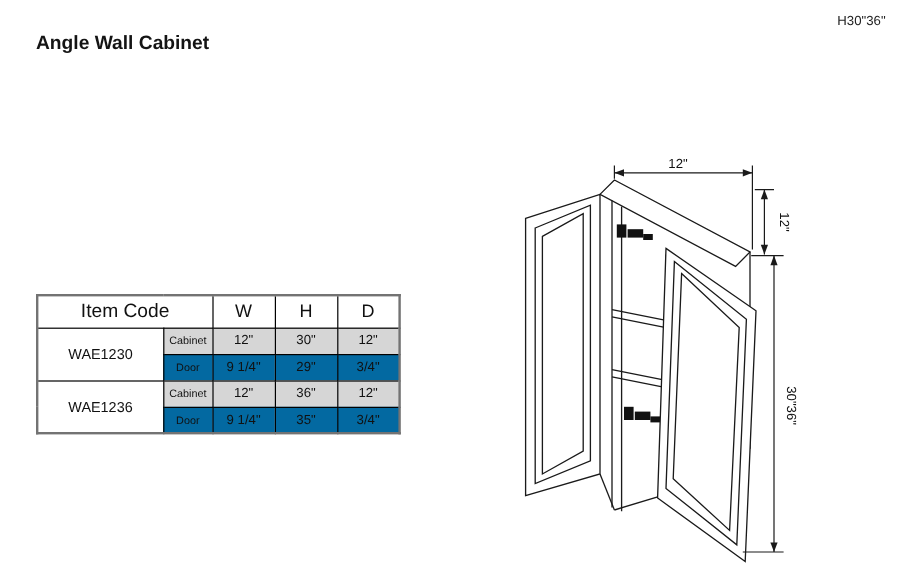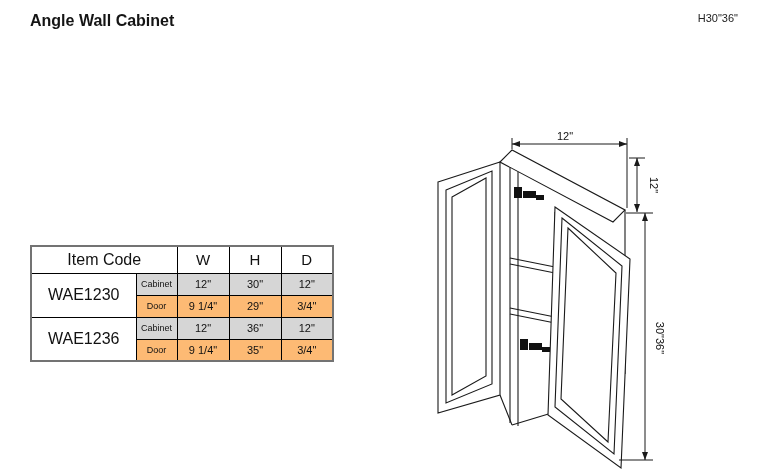--- a/index.html
+++ b/index.html
@@ -1,43 +1,43 @@
 <!DOCTYPE html>
 <html><head>
 <meta charset="utf-8">
 <style>
   * { margin:0; padding:0; box-sizing:border-box; }
   html,body { width:760px; height:474px; background:#ffffff; overflow:hidden; }
   body { position:relative; font-family:"Liberation Sans", sans-serif; color:#111; }
 
   .page-title {
-    position:absolute; left:30px; top:12px;
+    position:absolute; left:30px; top:28px;
     font-size:16px; font-weight:bold; color:#141414;
   }
   .model-label {
     position:absolute; right:22px; top:12px;
     font-size:11px; color:#222;
   }
 
   table.spec {
     position:absolute; left:30px; top:245px;
     border-collapse:collapse; border:2px solid #737373;
     text-align:center; table-layout:fixed;
   }
   .spec th, .spec td { border:1px solid #000; padding:0; vertical-align:middle; }
   .spec th { font-weight:normal; }
   .spec .h-code { width:146px; height:27px; font-size:16px; }
   .spec .h-whd  { width:52px;  height:27px; font-size:15px; }
   .spec tr.data-row { height:22px; }
-  .spec td.code { width:105px; font-size:16px; background:#ffffff; }
+  .spec td.code { width:105px; font-size:12px; background:#ffffff; }
   .spec td.type { width:41px; font-size:9px; }
   .spec td.val  { font-size:11px; }
   .spec tr.cab td { background:#d6d6d6; }
   .spec tr.cab td.code { background:#ffffff; }
-  .spec tr.door td { background:#fdba74; }
+  .spec tr.door td { background:#0369a1; }
 
   .diagram-wrap { position:absolute; left:405px; top:112px; width:310px; height:360px; }
   svg text { font-family:"Liberation Sans", sans-serif; }
 </style>
 </head>
 <body>
 
 <div class="page-title">Angle Wall Cabinet</div>
 <div class="model-label">H30"36"</div>
 

